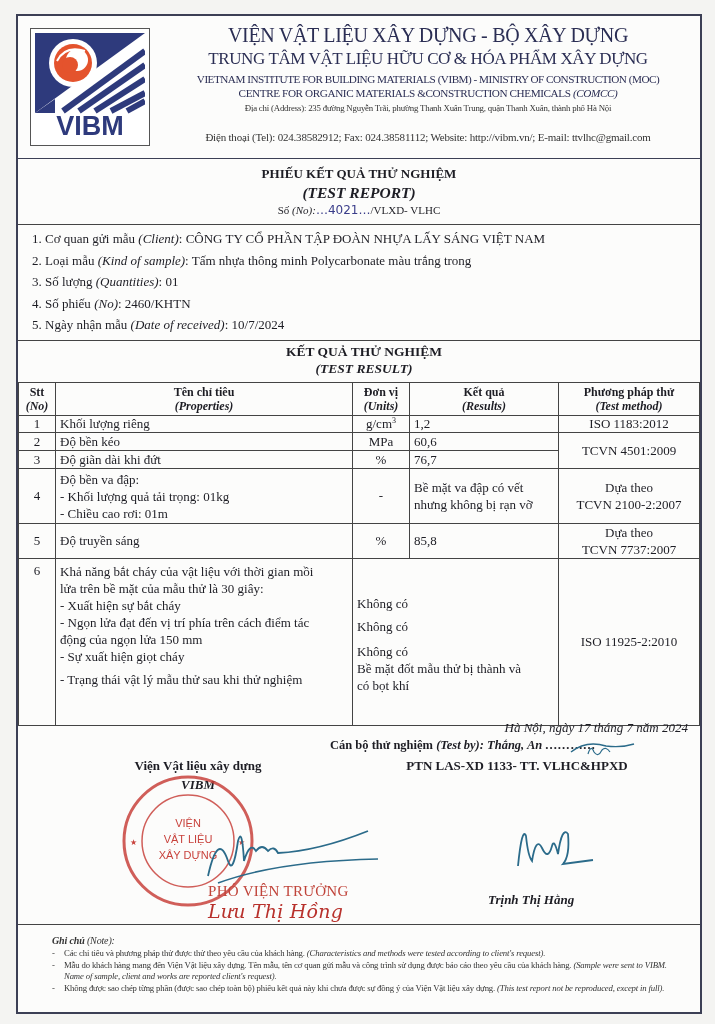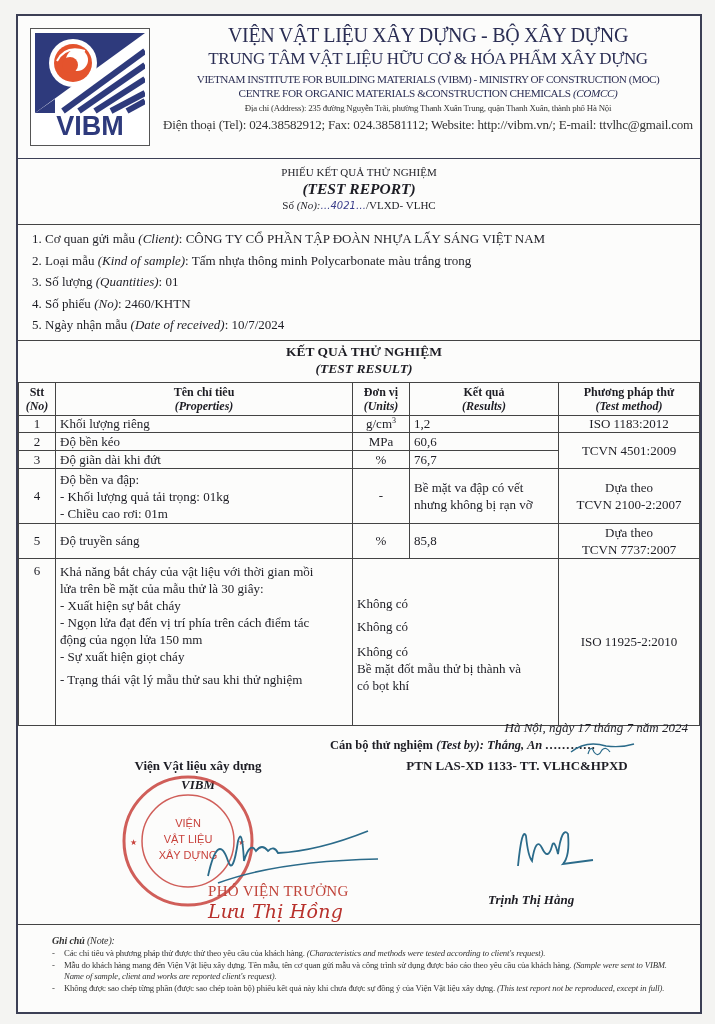--- a/index.html
+++ b/index.html
@@ -9,27 +9,27 @@
   .header { position:absolute; left:0; top:0; width:682px; height:142px; border-bottom:1.5px solid #3c3f55; }
   .logo { position:absolute; left:12px; top:12px; width:120px; height:118px; border:1.5px solid #555; background:#fff; box-sizing:border-box; }
   .logo svg { position:absolute; left:4px; top:4px; }
   .hdr-text { position:absolute; left:140px; top:6px; width:540px; text-align:center; }
   .h1 { font-size:20px; color:#2b2e54; letter-spacing:-0.3px; margin-top:2px; }
   .h2 { font-size:17px; color:#2b2e54; letter-spacing:-0.4px; margin-top:2px; }
   .h3 { font-size:11.2px; color:#2b2e54; letter-spacing:-0.5px; margin-top:4px; }
   .h4 { font-size:11.2px; color:#2b2e54; letter-spacing:-0.4px; margin-top:2px; }
   .h4 i { font-style:italic; }
   .addr { font-size:8.8px; color:#333; margin-top:4px; letter-spacing:-0.2px; }
-  .addr2 { font-size:13px; color:#333; margin-top:4px; letter-spacing:-0.2px; }
+  .addr2 { font-size:11px; color:#333; margin-top:18px; letter-spacing:-0.2px; }
   
   .rtitle { position:absolute; left:0; top:150px; width:682px; text-align:center; }
-  .rtitle .t1 { font-size:11px; font-weight:normal; }
+  .rtitle .t1 { font-size:13px; font-weight:bold; }
   .rtitle .t2 { font-size:15.5px; font-weight:bold; font-style:italic; margin-top:2px; }
   .rtitle .t3 { font-size:11px; margin-top:1px; }
-  .rtitle .t3 .hand { font-family:"DejaVu Sans", sans-serif; font-style:italic; color:#3a3d8a; font-size:10px; }
+  .rtitle .t3 .hand { font-family:"DejaVu Sans", sans-serif; color:#3a3d8a; font-size:12px; }
   .info { position:absolute; left:0; top:208px; width:682px; border-top:1px solid #444; border-bottom:1px solid #444; padding:3px 12px 4px 0; box-sizing:border-box; }
   .info .row { font-size:13px; padding-left:14px; height:21.5px; line-height:21.5px; }
   .info i { font-style:italic; }
   .res-title { position:absolute; left:5px; top:328px; width:682px; text-align:center; }
   .res-title .t1 { font-size:13.5px; font-weight:bold; }
   .res-title .t2 { font-size:13.5px; font-weight:bold; font-style:italic; margin-top:1px; }
   table.results { position:absolute; left:0; top:366px; width:682px; border-collapse:collapse; font-size:13px; }
   table.results td, table.results th { border:1px solid #444; padding:0 4px; vertical-align:middle; }
   table.results th { font-weight:bold; font-size:12px; line-height:14px; padding-top:2px; padding-bottom:2px; }
   table.results th i { font-style:italic; }

